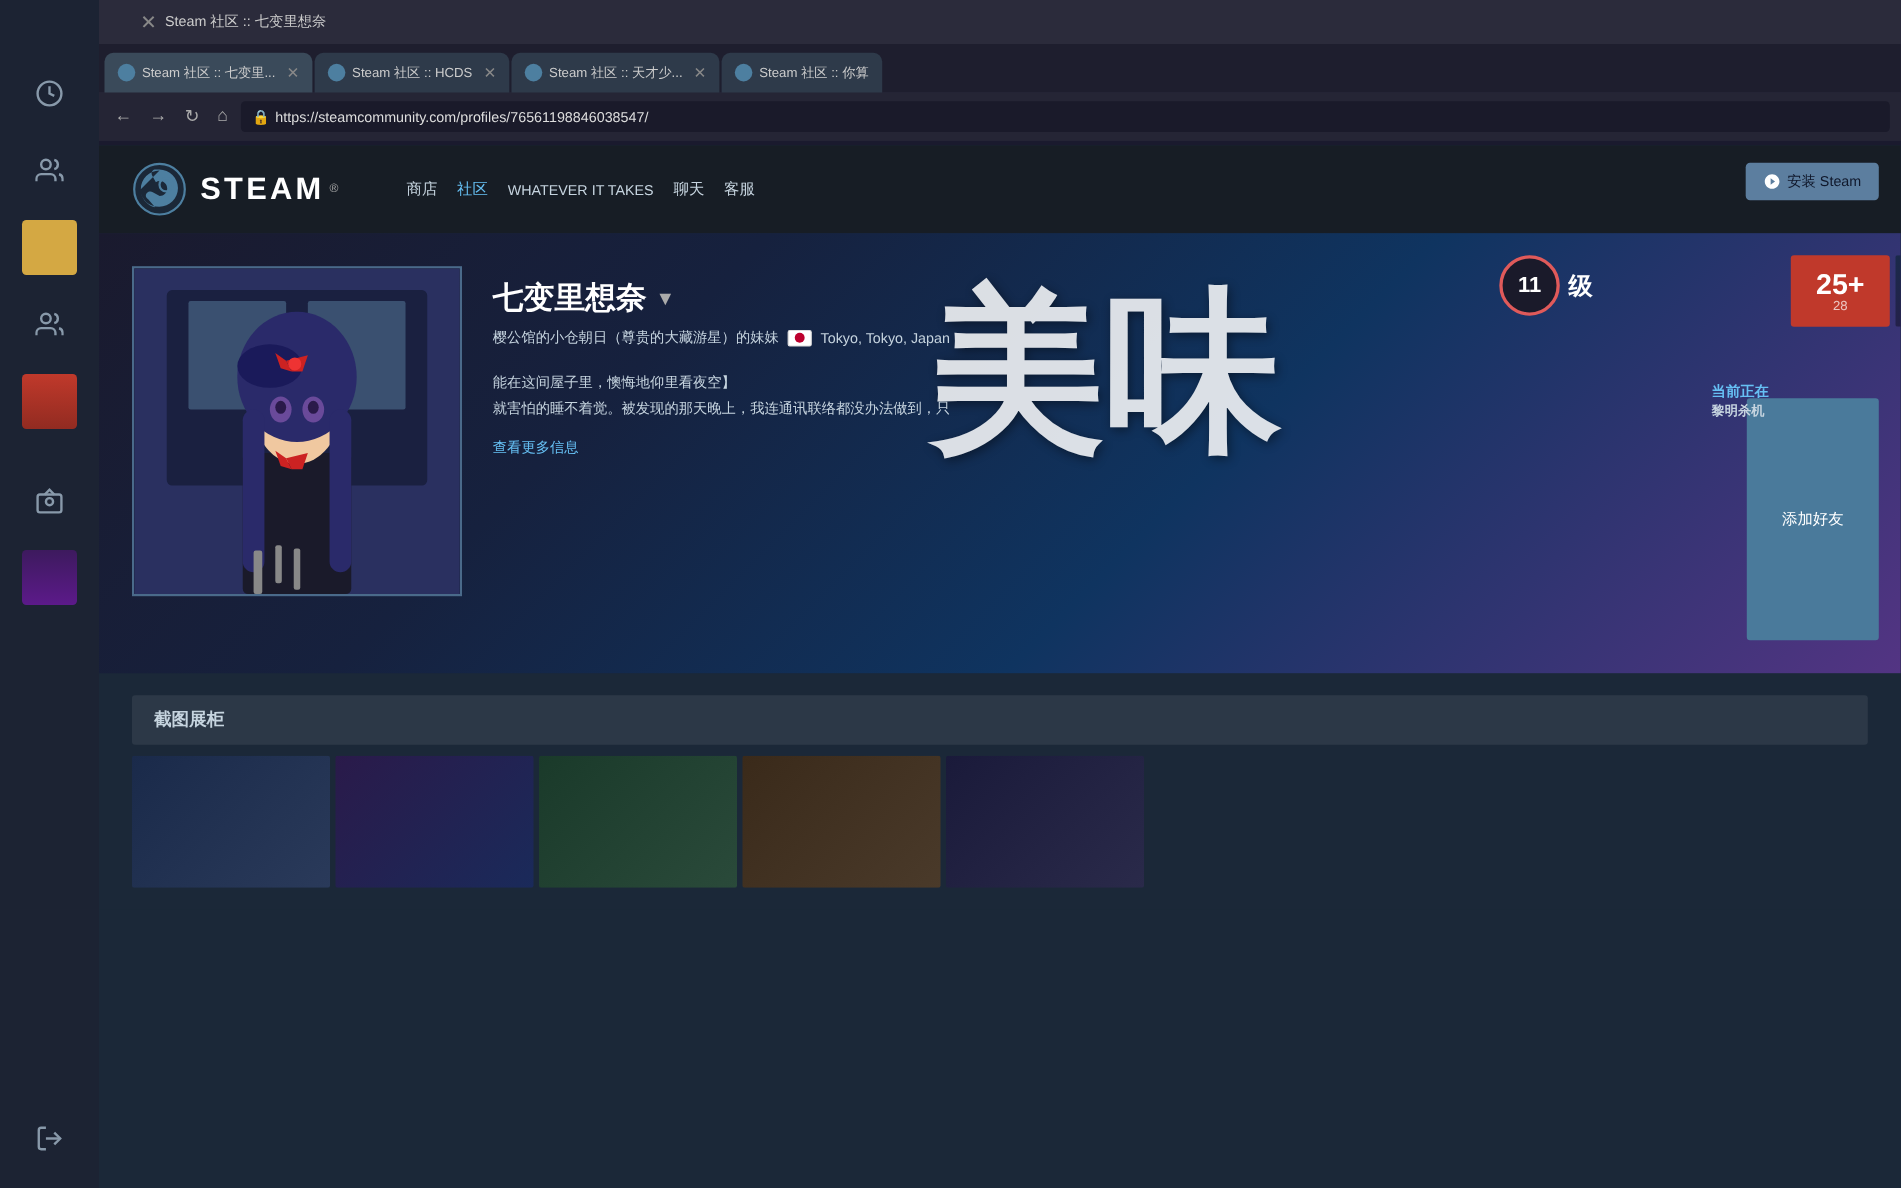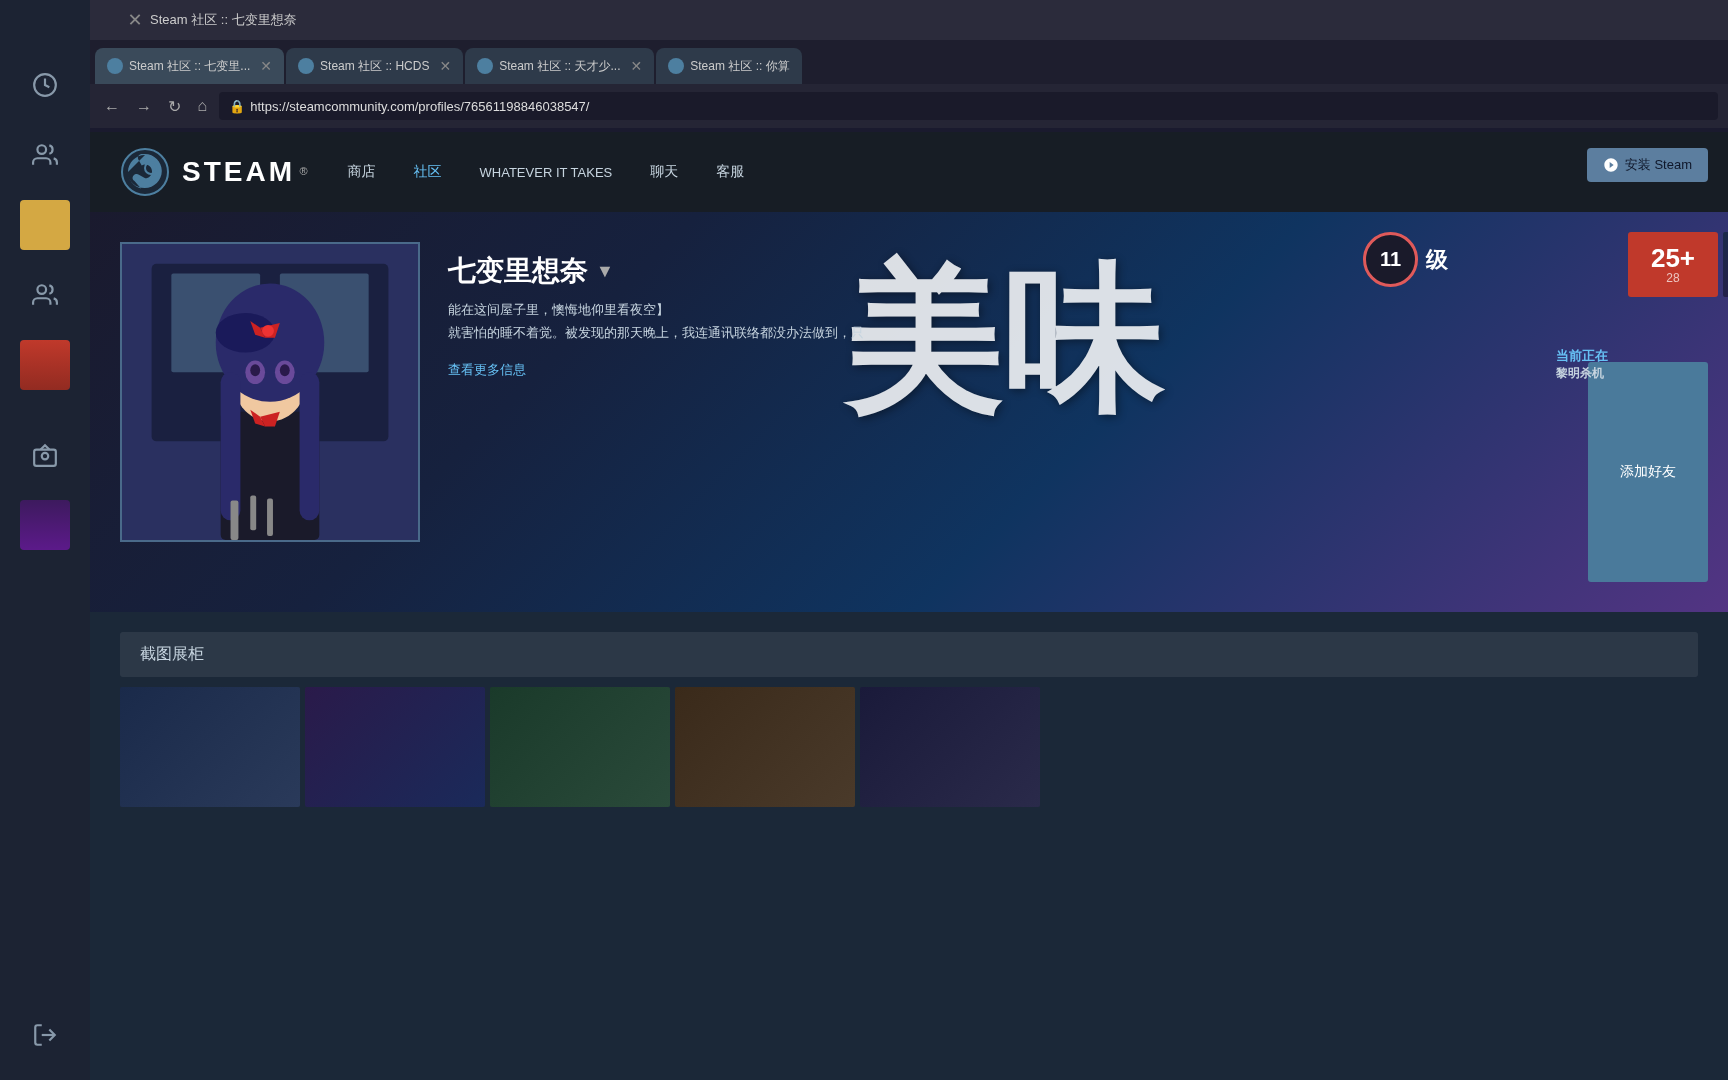--- a/index.html
+++ b/index.html
@@ -221,23 +221,24 @@
       font-weight: bold;
       letter-spacing: 3px;
     }
     .steam-logo-trademark {
       color: #aaa;
       font-size: 11px;
       vertical-align: super;
     }
     .steam-nav {
       display: flex;
-      gap: 38px;
+      gap: 18px;
       align-items: center;
       flex: 1;
+      margin-left: 22px;
     }
     .steam-nav-item {
       color: #c6d4df;
       font-size: 14px;
       cursor: pointer;
       text-decoration: none;
     }
     .steam-nav-item.active { color: #66c0f4; }
     .steam-nav-item.caps { 
       color: #c6d4df; 
@@ -370,20 +371,21 @@
       cursor: pointer;
       border-radius: 3px;
       width: 120px;
       text-align: center;
     }
 
     
     .screenshots-section {
       background: #1b2838;
       padding: 20px 30px;
+      font-weight: bold;
     }
     .section-header {
       background: rgba(255,255,255,0.08);
       padding: 12px 20px;
       color: #c6d4df;
       font-size: 16px;
       margin-bottom: 10px;
       border-radius: 3px;
     }
     .screenshots-grid {
@@ -582,20 +584,28 @@
             <rect x="147" y="258" width="6" height="38" fill="#888" rx="2"></rect>
           </svg>
         </div>
       </div>
 
       <div class="profile-info">
         <div class="profile-name">
           <span style="color:white; font-size:28px; font-weight:bold;">七变里想奈</span>
           <span style="color:#aaa; font-size:18px; cursor:pointer;">▼</span>
         </div>
+        <div class="profile-subtitle">
+          <span style="color:#c6d4df; font-size:13px;">樱公馆的小仓朝日（尊贵的大藏游星）的妹妹</span>
+
+          <span style="display:inline-block; width:22px; height:15px; background:white; border:1px solid #ddd; border-radius:2px; position:relative; overflow:hidden;">
+            <span style="position:absolute; top:50%; left:50%; transform:translate(-50%,-50%); width:9px; height:9px; background:#bc002d; border-radius:50%; display:block;"></span>
+          </span>
+          <span style="color:#c6d4df; font-size:13px;">Tokyo, Tokyo, Japan</span>
+        </div>
         <div class="profile-bio">
           <div>能在这间屋子里，懊悔地仰里看夜空】</div>
           <div>就害怕的睡不着觉。被发现的那天晚上，我连通讯联络都没办法做到，只</div>
         </div>
         <a class="view-more">查看更多信息</a>
       </div>
     </div>
 
     <button class="add-friend-btn" style="position:absolute; right:20px; bottom:30px;">添加好友</button>
 

